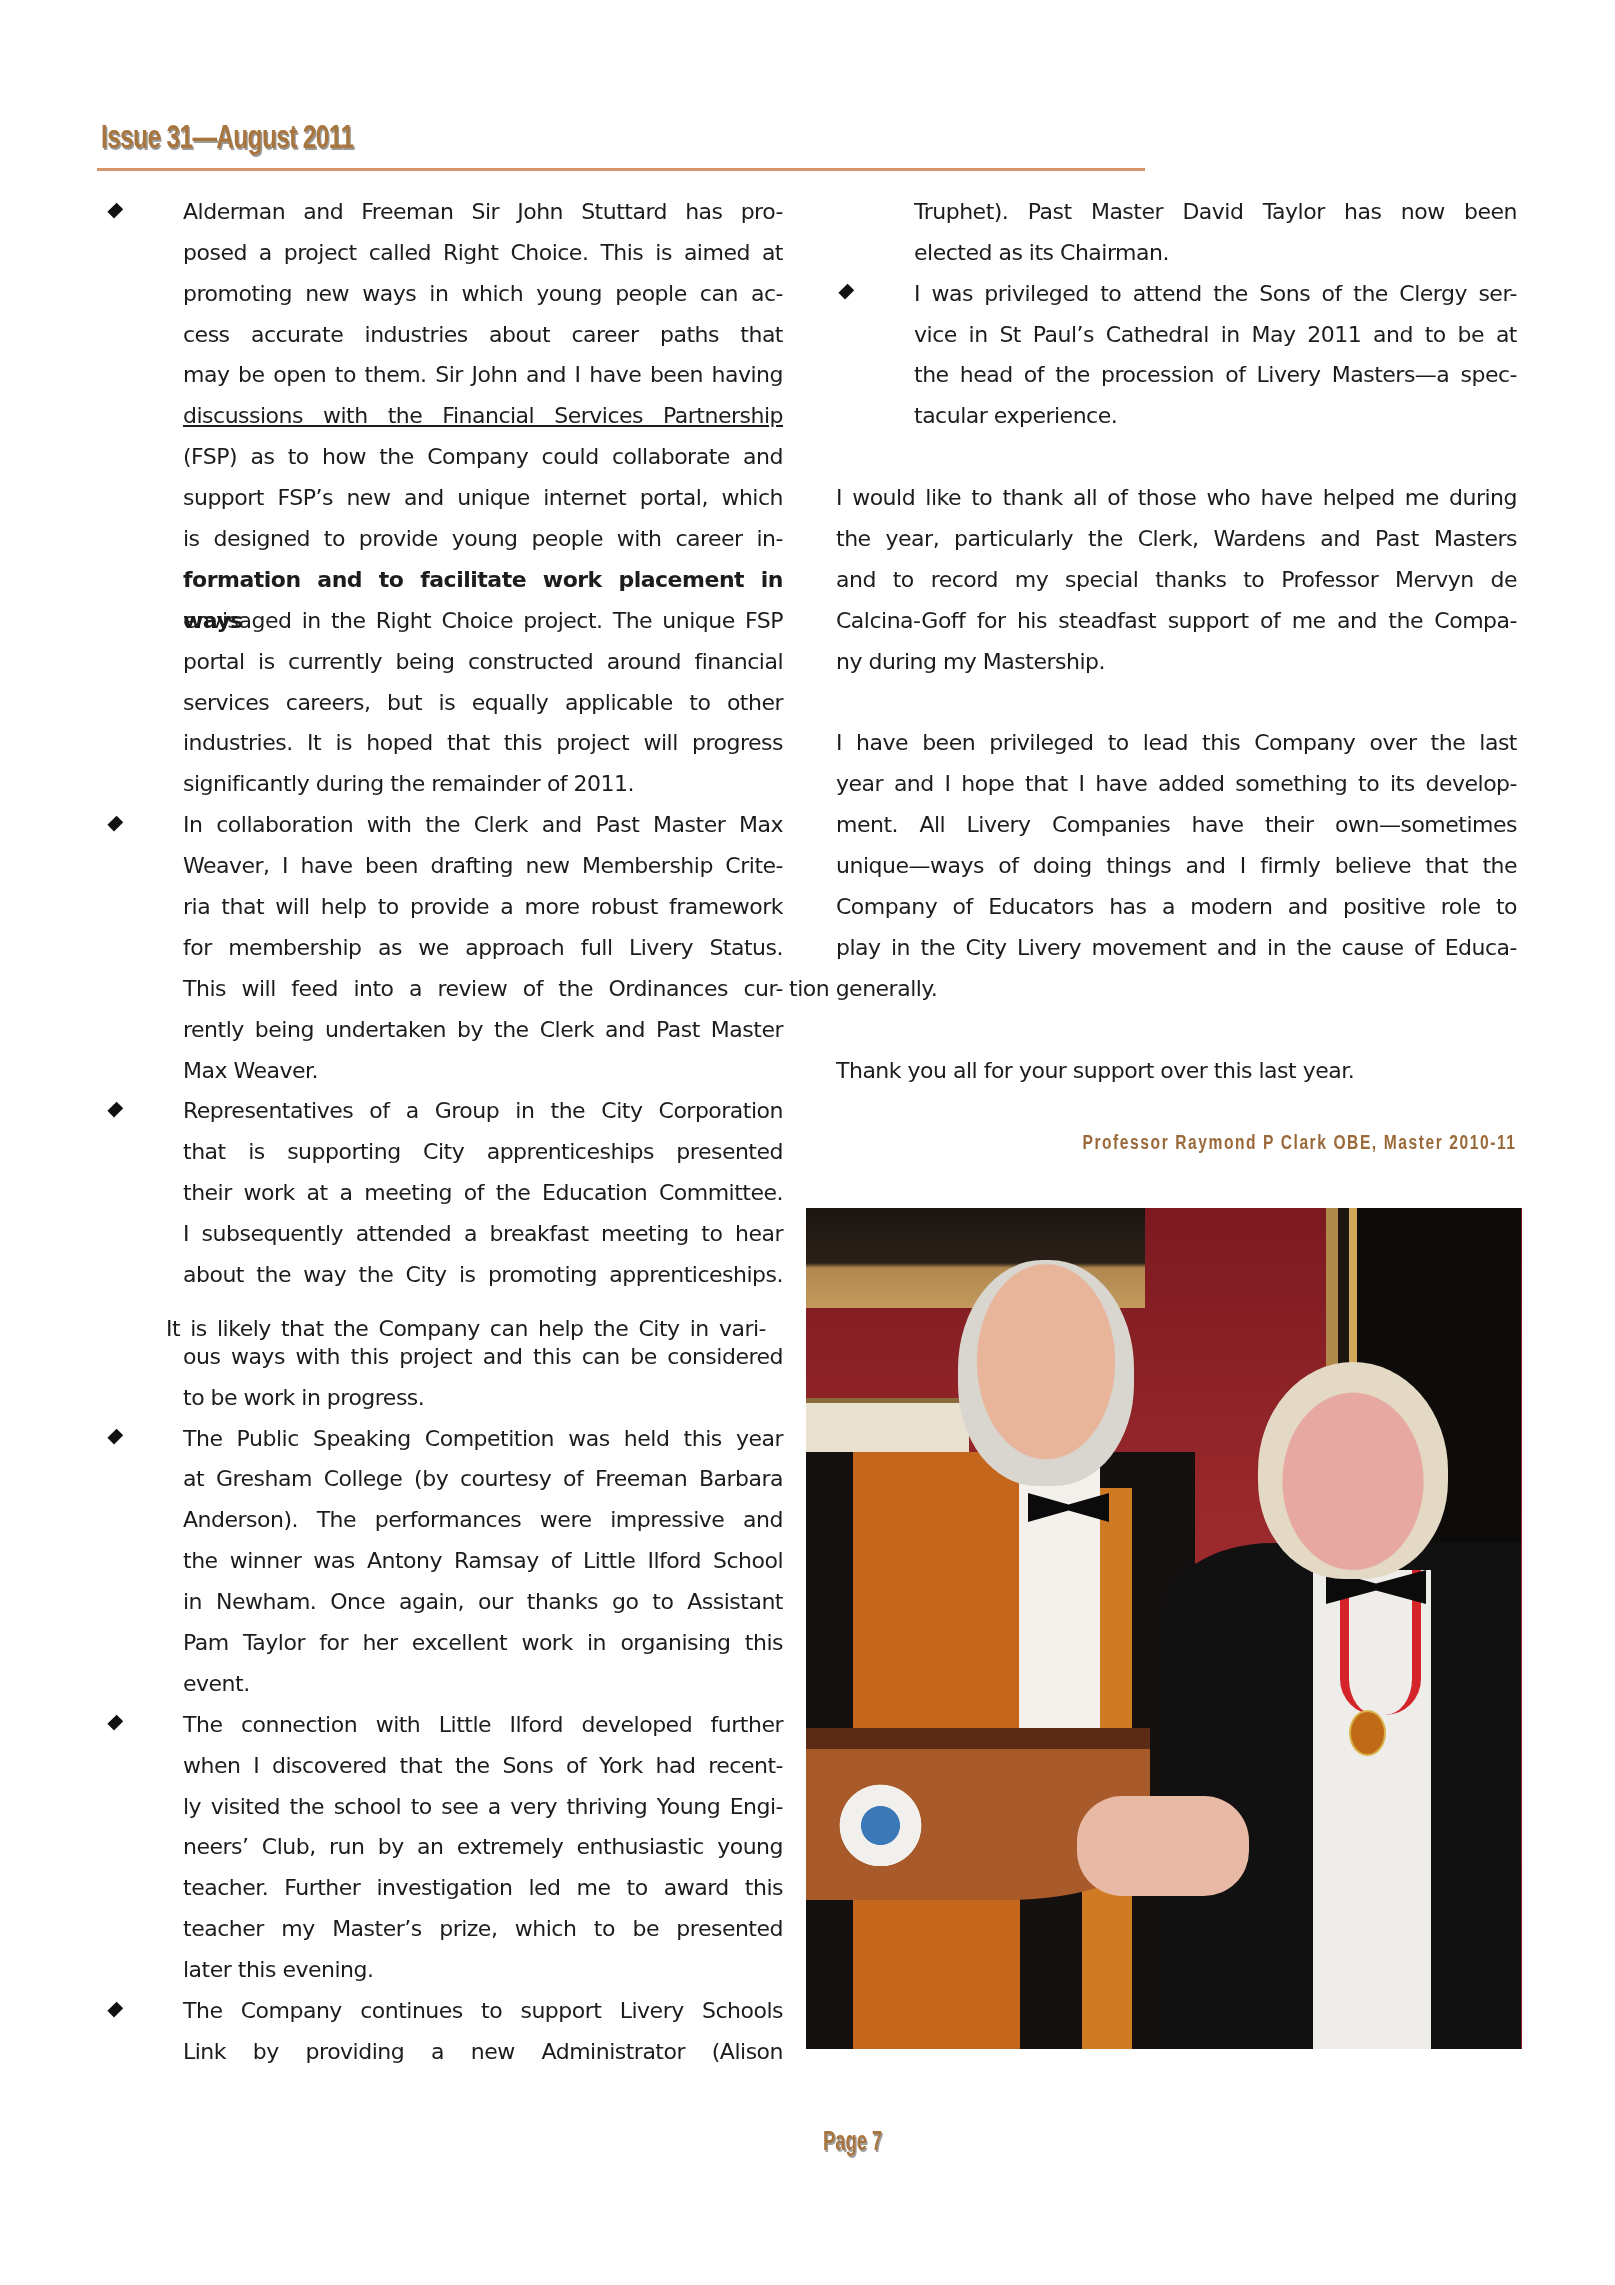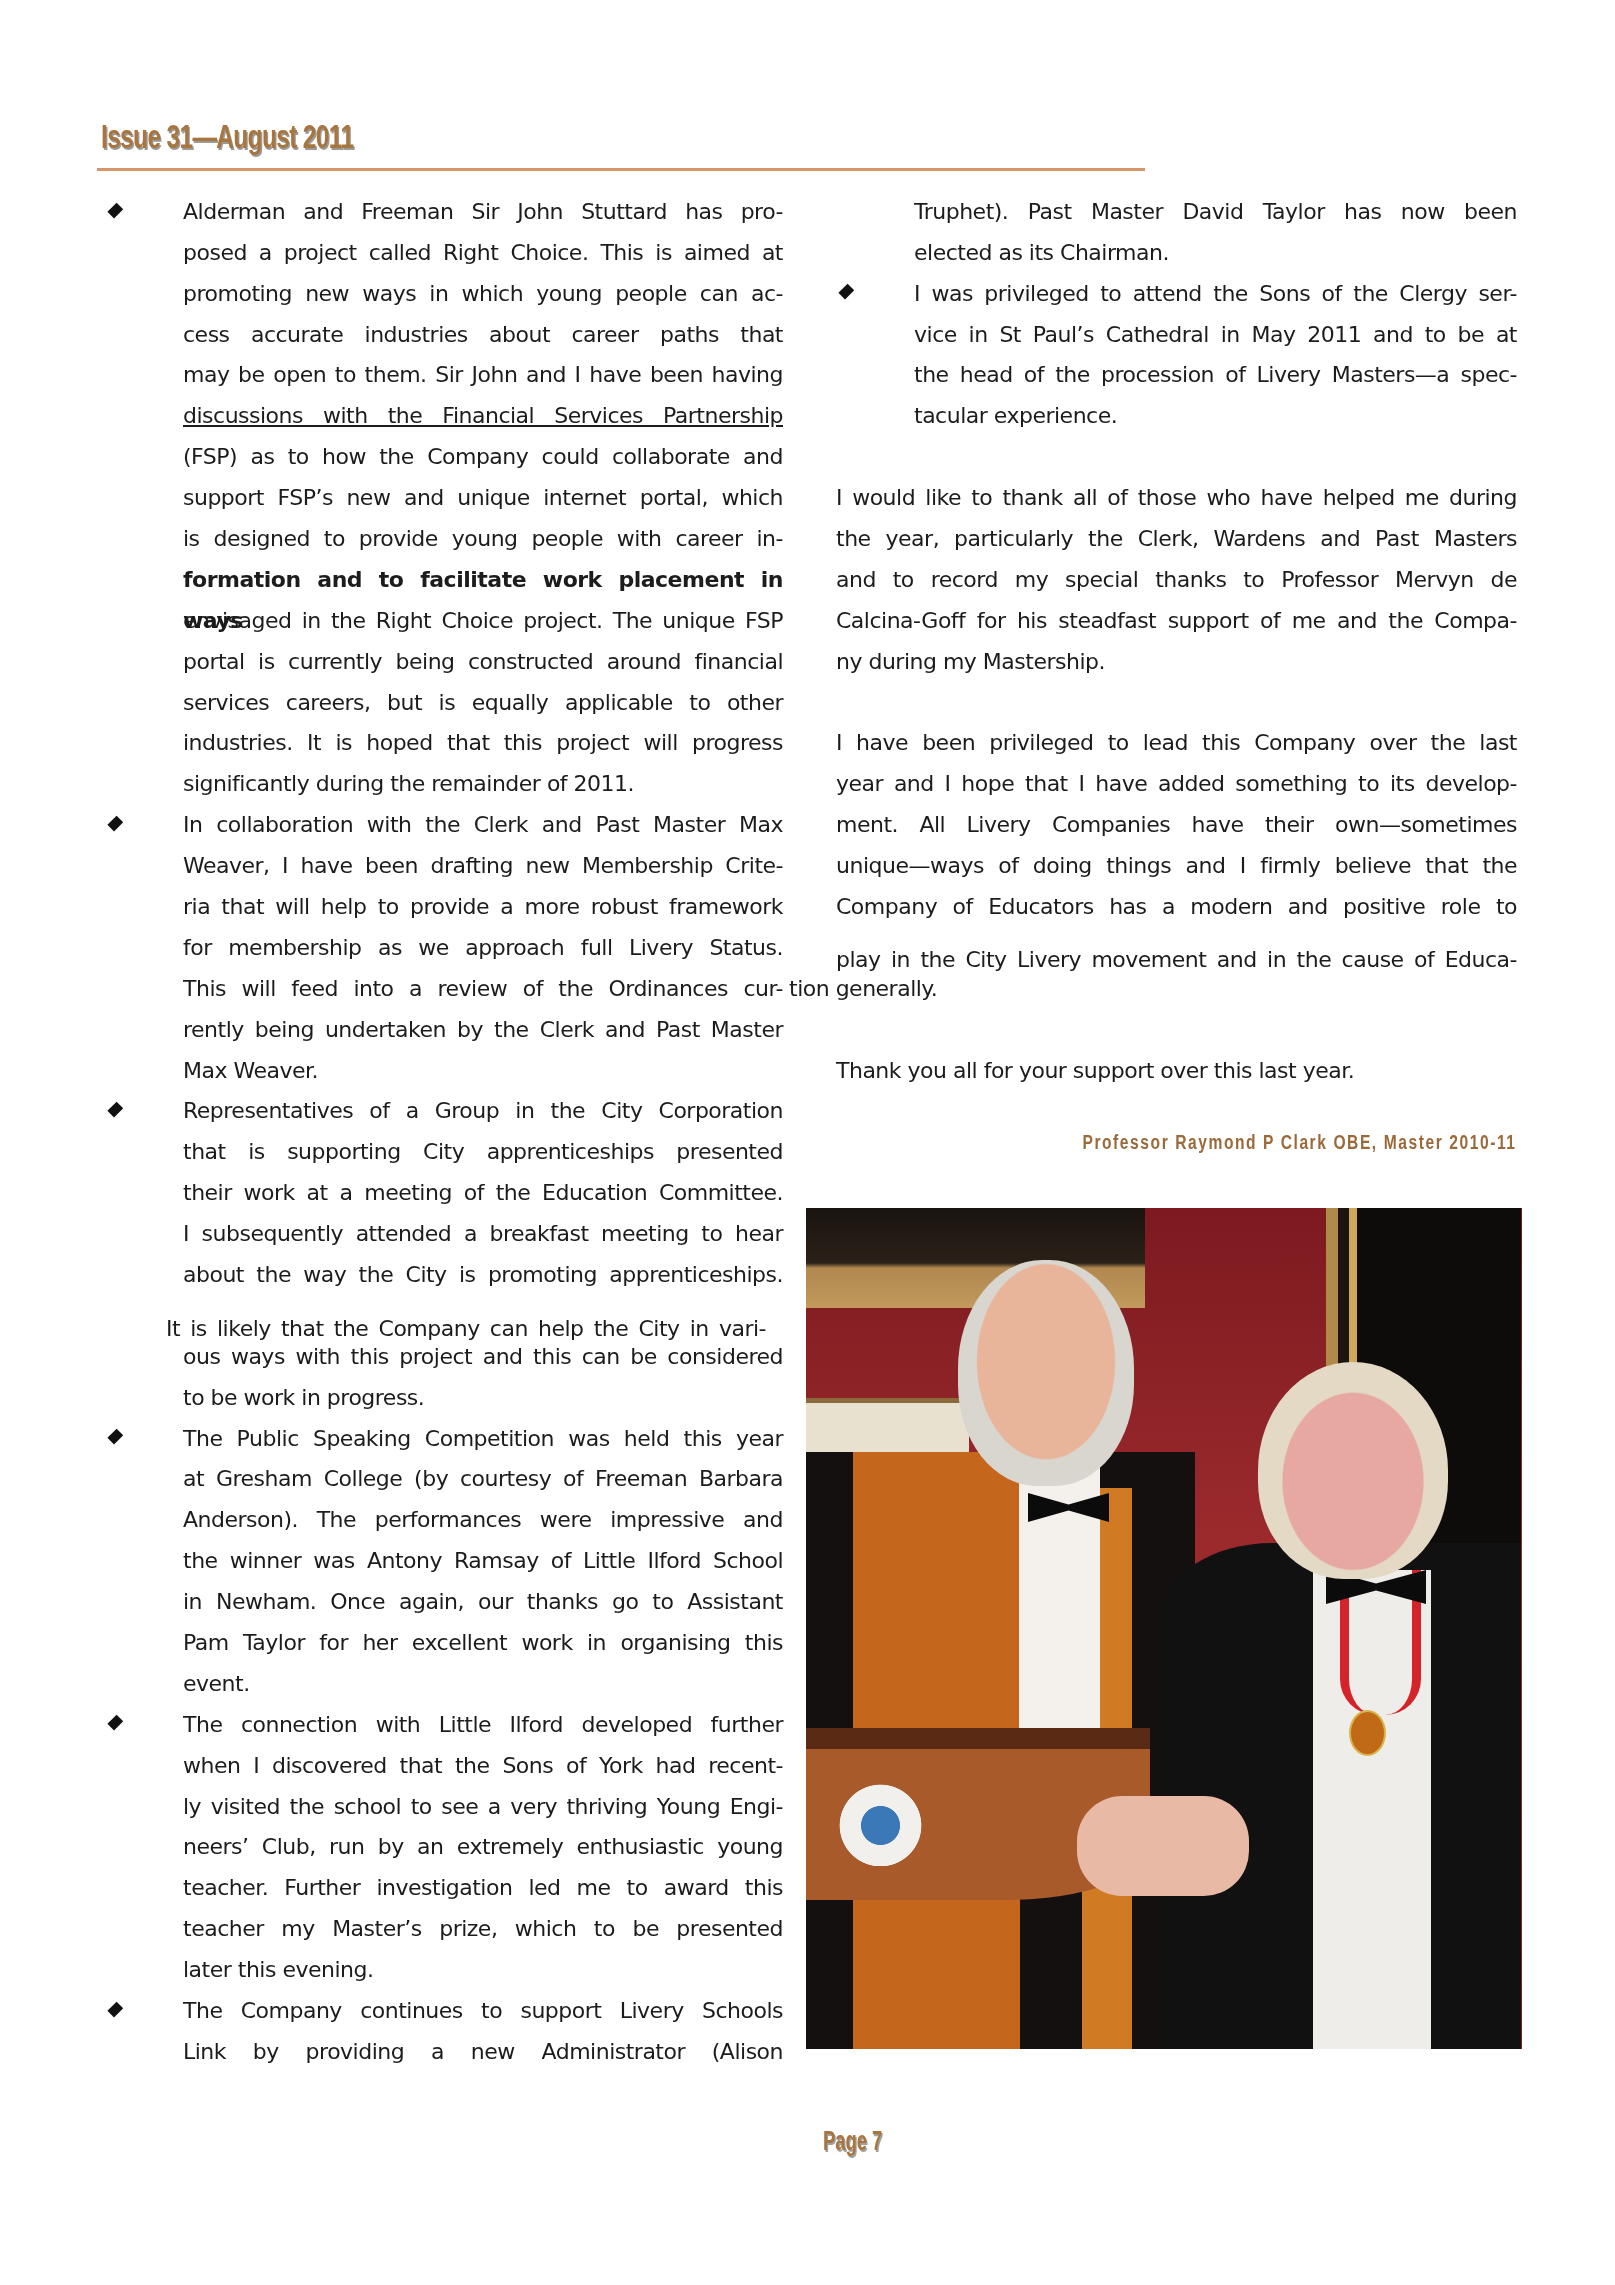--- a/index.html
+++ b/index.html
@@ -184,17 +184,17 @@
     <div class="line just" style="left: 836px; top: 477px; width: 681px;">I would like to thank all of those who have helped me during</div>
     <div class="line just" style="left: 836px; top: 518px; width: 681px;">the year, particularly the Clerk, Wardens and Past Masters</div>
     <div class="line just" style="left: 836px; top: 600px; width: 681px;">Calcina-Goff for his steadfast support of me and the Compa-</div>
     <div class="line just" style="left: 836px; top: 559px; width: 681px;">and to record my special thanks to Professor Mervyn de</div>
     <div class="line" style="left: 836px; top: 641px; width: 681px;">ny during my Mastership.</div>
     <div class="line just" style="left: 836px; top: 722px; width: 681px;">I have been privileged to lead this Company over the last</div>
     <div class="line just" style="left: 836px; top: 763px; width: 681px;">year and I hope that I have added something to its develop-</div>
     <div class="line just" style="left: 836px; top: 804px; width: 681px;">ment. All Livery Companies have their own—sometimes</div>
     <div class="line just" style="left: 836px; top: 845px; width: 681px;">unique—ways of doing things and I firmly believe that the</div>
     <div class="line just" style="left: 836px; top: 886px; width: 681px;">Company of Educators has a modern and positive role to</div>
-    <div class="line just" style="left: 836px; top: 927px; width: 681px; margin-top: 12px;">play in the City Livery movement and in the cause of Educa-</div>
+    <div class="line just" style="left: 836px; top: 927px; width: 681px;">play in the City Livery movement and in the cause of Educa-</div>
     <div class="line" style="left: 789px; top: 968px; width: 681px;">tion generally.</div>
     <div class="line" style="left: 836px; top: 1050px; width: 681px;">Thank you all for your support over this last year.</div>
   </div>
 
 
 </body></html>

